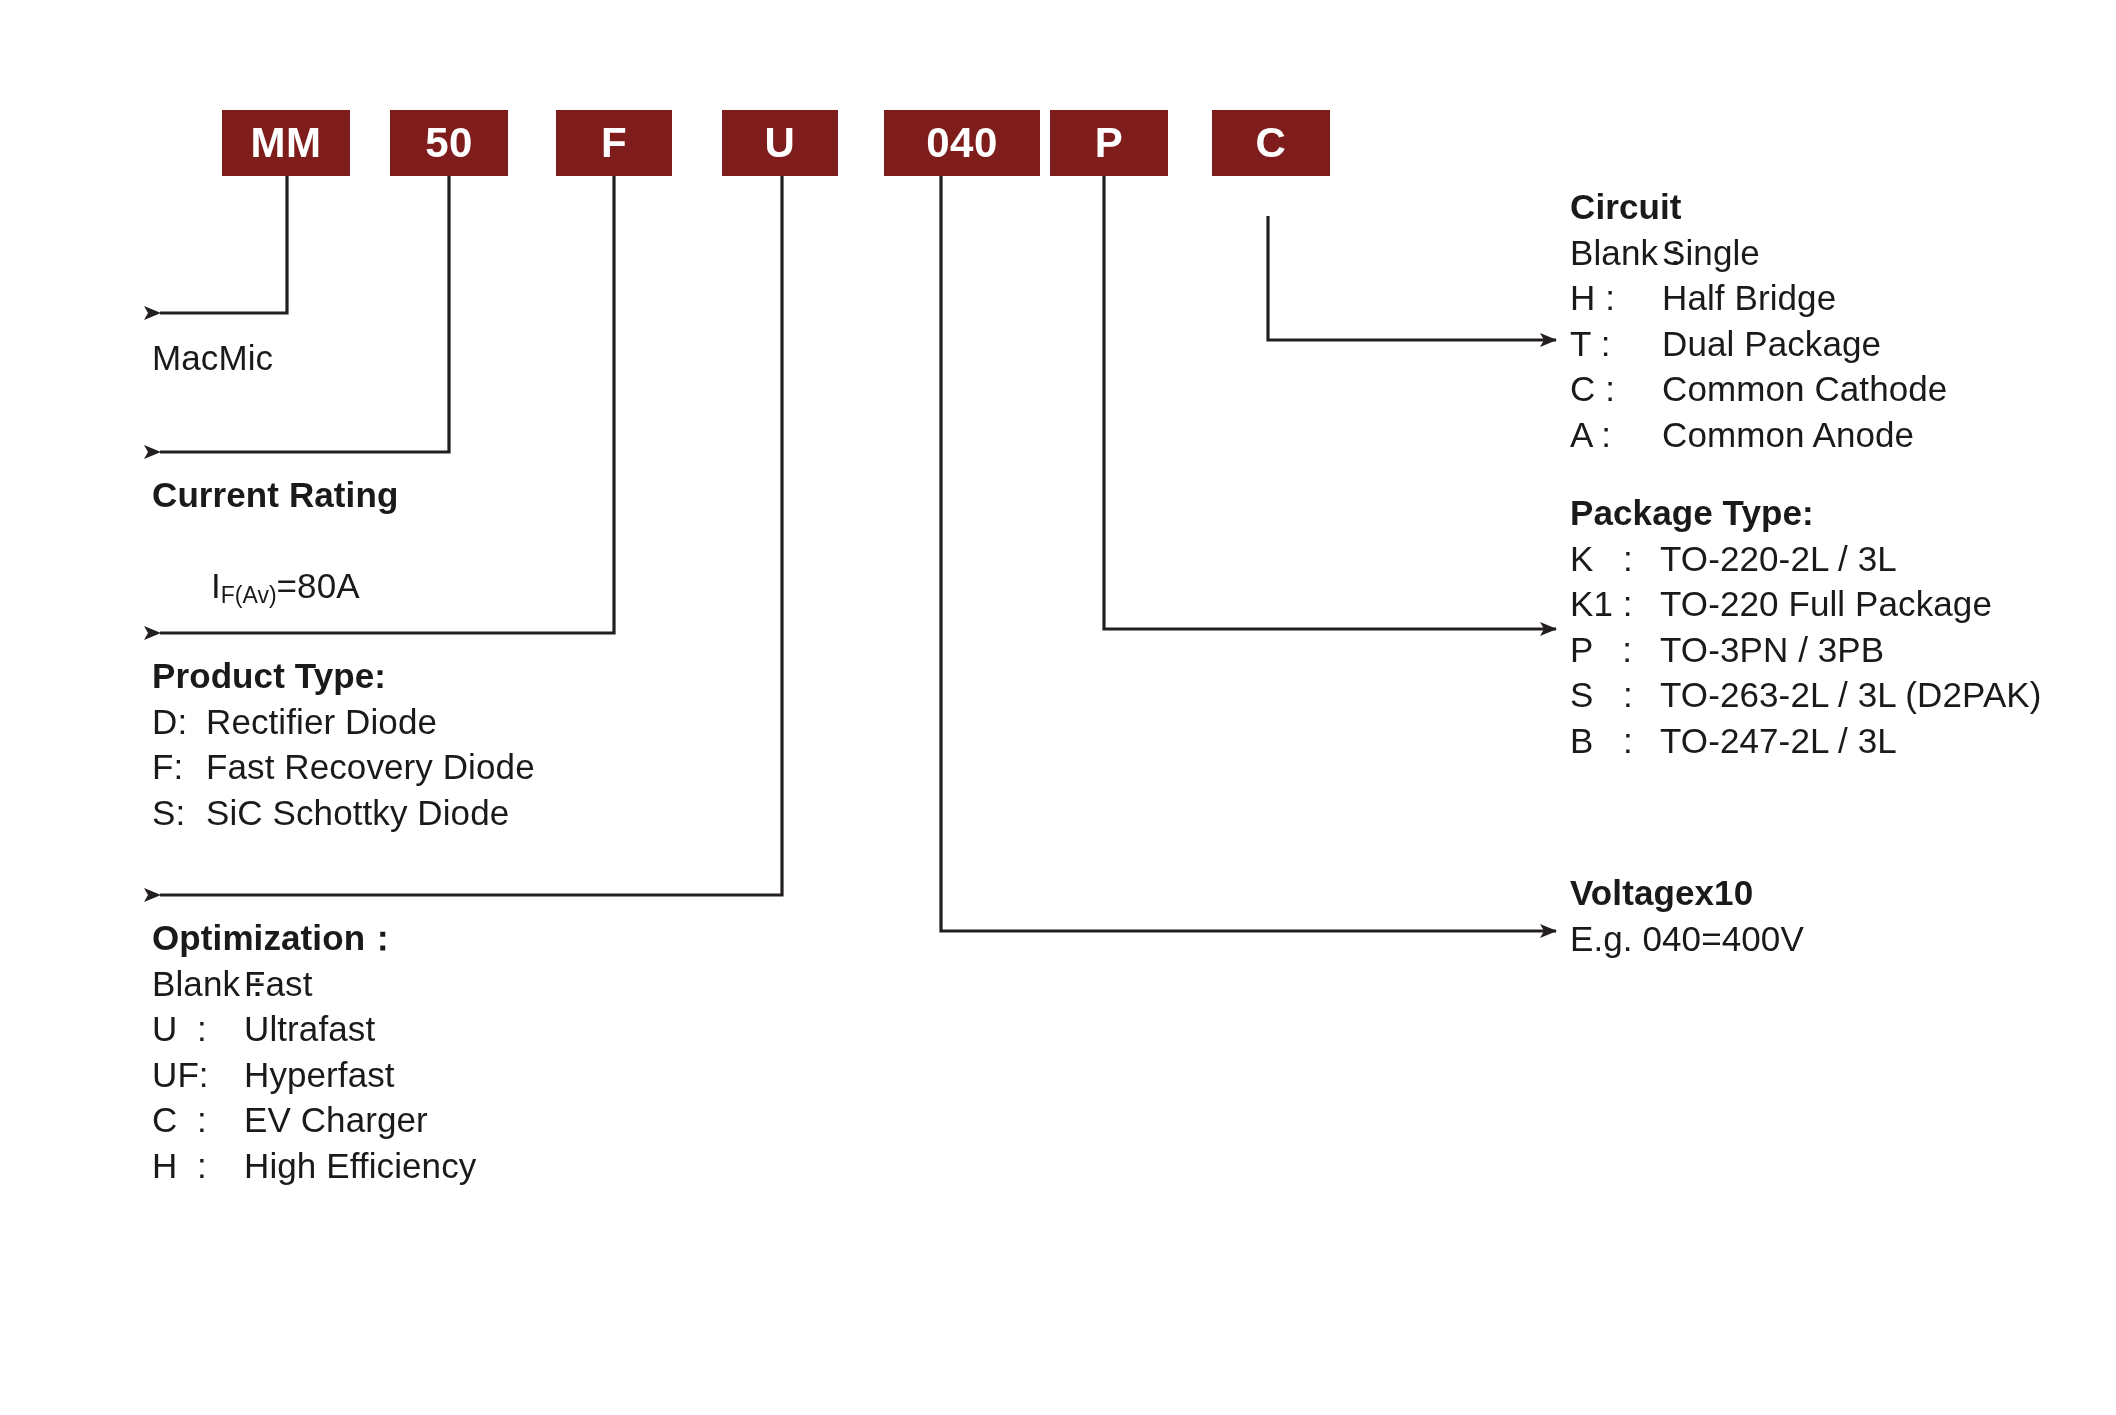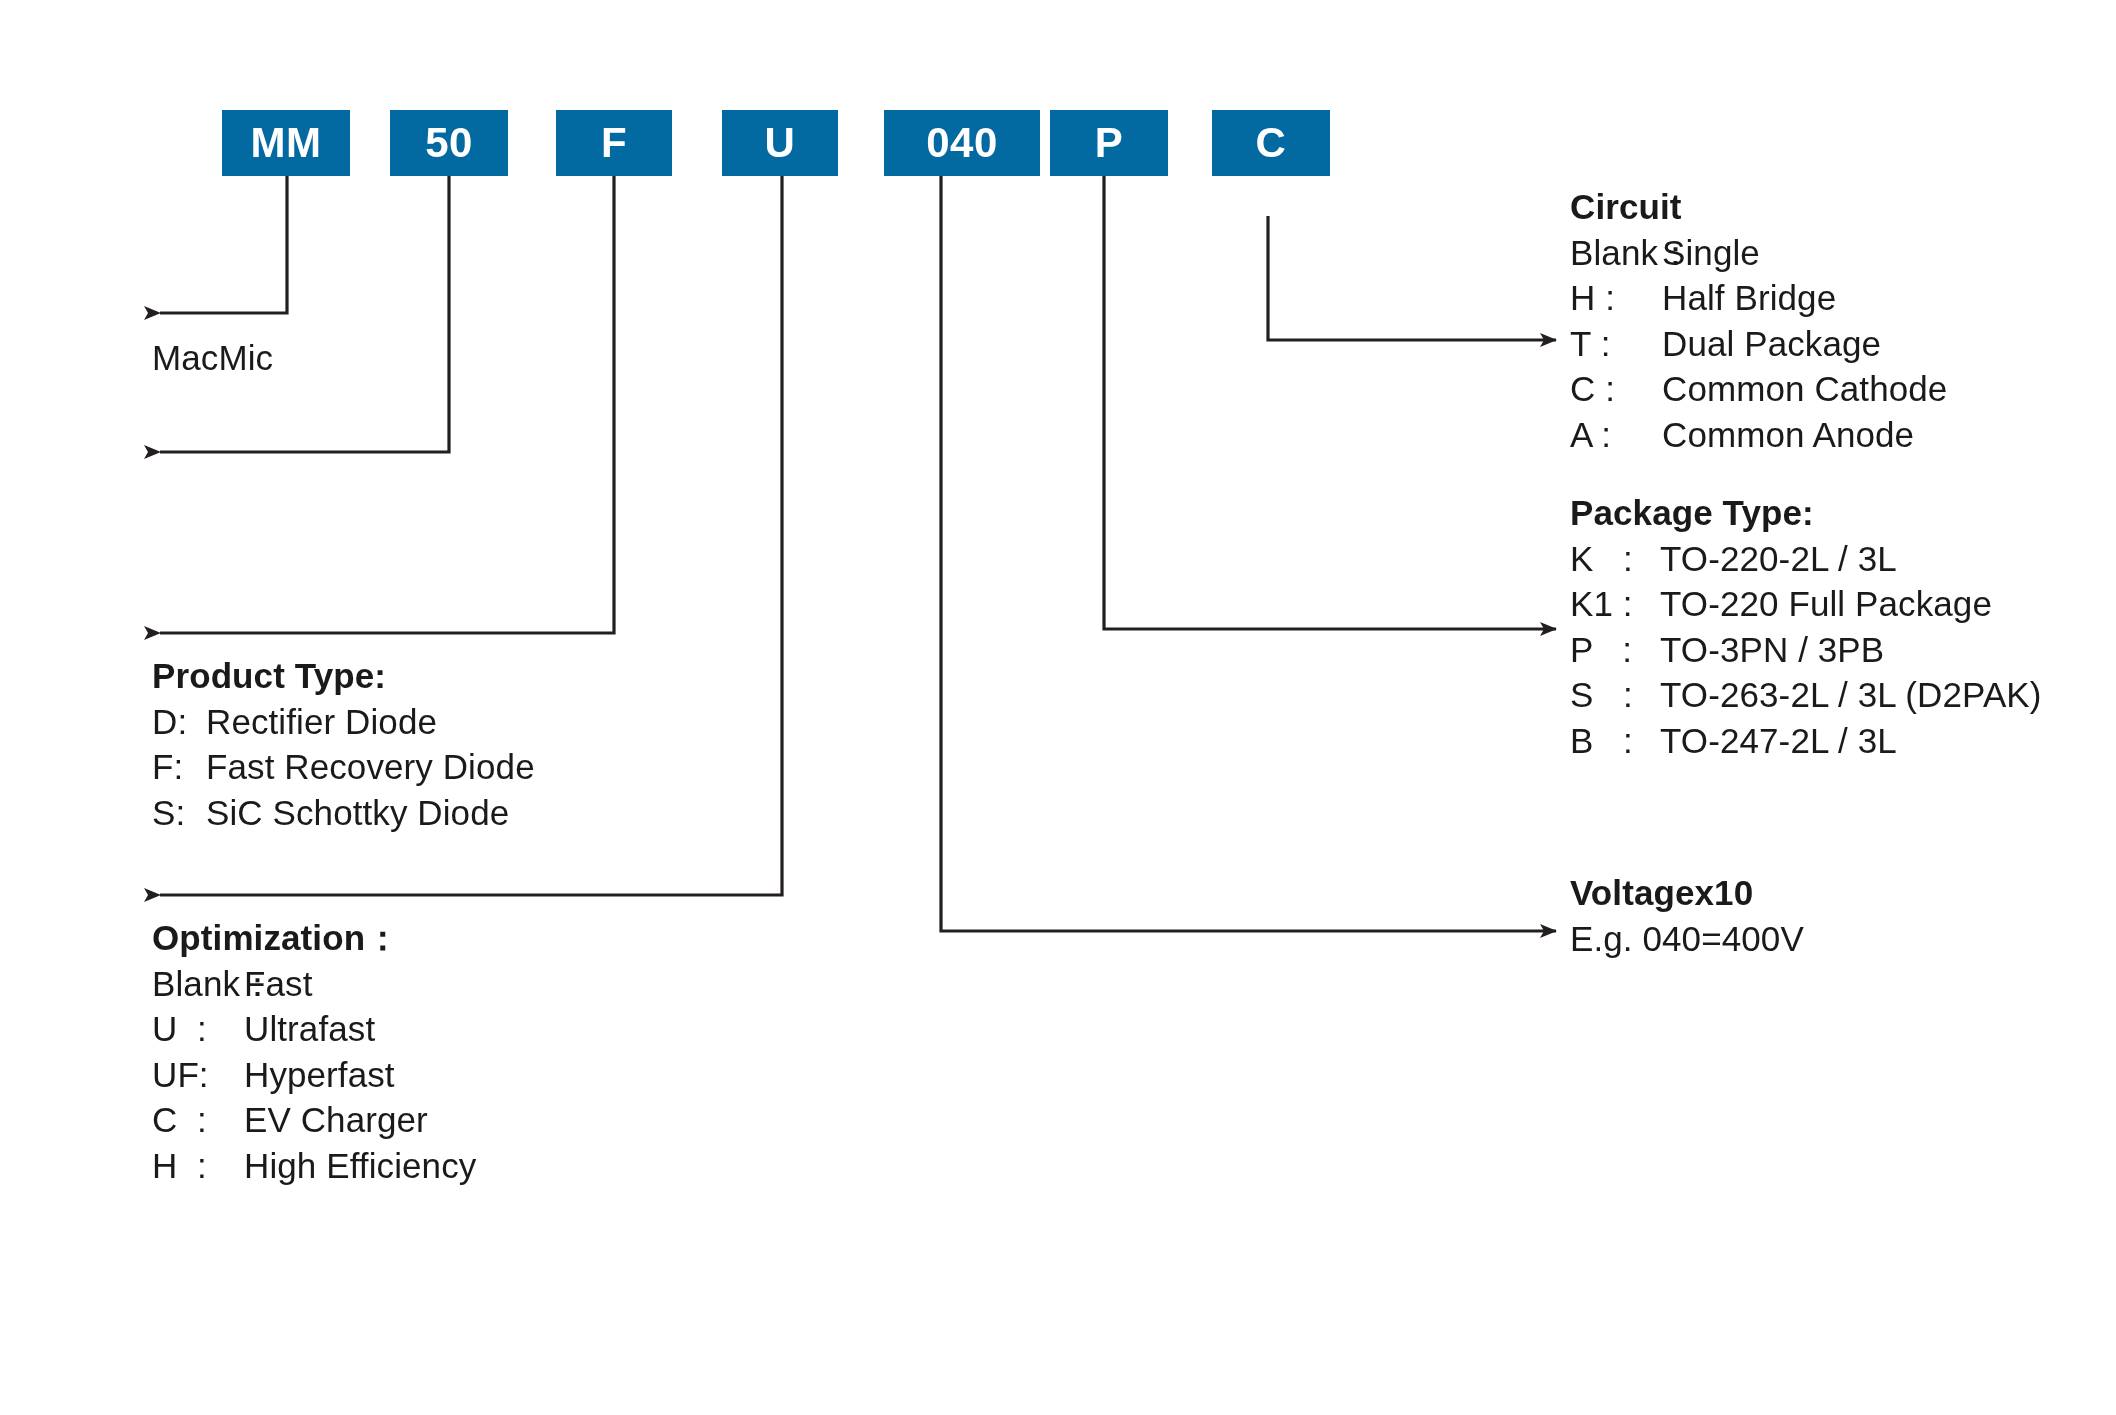--- a/index.html
+++ b/index.html
@@ -8,21 +8,21 @@
     font-family:"Liberation Sans","DejaVu Sans",sans-serif;
     color:#1a1a1a;
     overflow:hidden;
     position:relative;
   }
   #stage{position:absolute;inset:0;width:2116px;height:1415px;}
   svg#wires{position:absolute;left:0;top:0;width:2116px;height:1415px;overflow:visible;}
 
   .code-box{
     position:absolute;
-    background:#0369a1;
+    background:#7f1d1d;
     color:#ffffff;
     font-weight:700;
     display:flex;align-items:center;justify-content:center;
     letter-spacing:.5px;
     line-height:1;
     font-size:42px;
     height:66px;
   }
 
   .blk{position:absolute;}
@@ -96,20 +96,26 @@
     <span>P</span>
   </div>
   <div class="code-box" style="left:1212px;top:110px;width:118px;">
     <span>C</span>
   </div>
 
   <div class="blk" style="left:152px;top:335px;">
     <div class="ln">MacMic</div>
   </div>
 
+  <div class="blk" style="left:152px;top:472px;">
+    <div class="hd">Current Rating</div>
+    <div class="ln">
+      <span class="plain">I</span><span class="sub">F(Av)</span><span class="plain">=80A</span>
+    </div>
+  </div>
 
   <div class="blk" style="left:152px;top:653px;">
     <div class="hd">Product Type:</div>
     <div class="row">
       <span class="ln key" style="width:54px">D:</span>
       <span class="ln">Rectifier Diode</span>
     </div>
     <div class="row">
       <span class="ln key" style="width:54px">F:</span>
       <span class="ln">Fast Recovery Diode</span>

